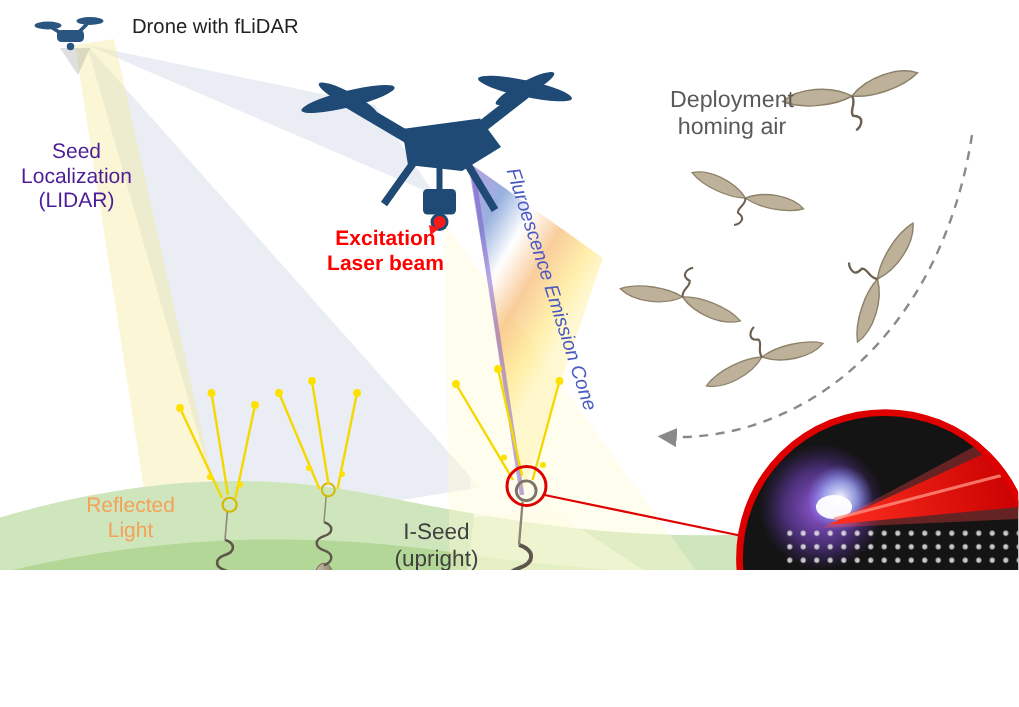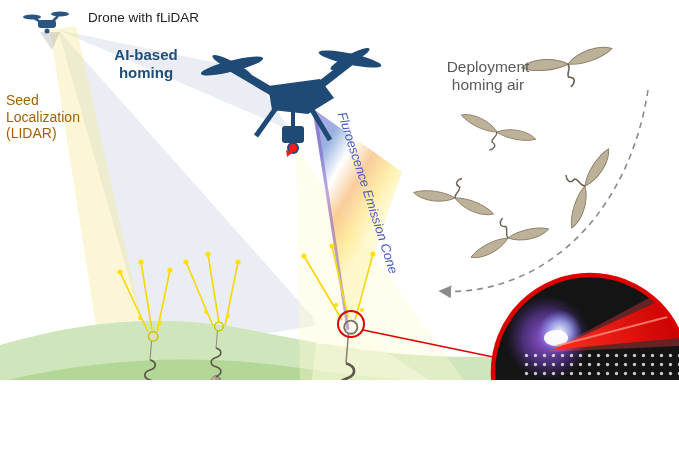--- a/index.html
+++ b/index.html
@@ -4,21 +4,21 @@
 <style>
   html,body{margin:0;padding:0;background:#fff;}
   #stage{
     position:relative;width:679px;height:380px;overflow:hidden;background:#ffffff;
     font-family:"Liberation Sans", sans-serif;
   }
   #scene{position:absolute;left:0;top:0;}
   .lbl{position:absolute;white-space:pre-line;line-height:1.18;z-index:5;}
   .lbl-drone     {left:88px;  top:10px;  font-size:13.5px; color:#222222;}
   .lbl-ai        {left:100px; top:46px;  width:92px;  text-align:center; font-size:15px; font-weight:bold; color:#1F4E79;}
-  .lbl-seedloc   {left:6px;   top:92px;  width:90px;  font-size:14px; color:#a16207;}
+  .lbl-seedloc   {left:6px;   top:92px;  width:90px;  text-align:center; font-size:14px; color:#4c1d95;}
   .lbl-excite    {left:203px; top:150px; width:108px; text-align:center; font-size:14px; font-weight:bold; color:#FF0000;}
   .lbl-fluor     {left:349px; top:110px; transform:rotate(72deg); transform-origin:0 0; white-space:nowrap;
                   font-size:13px; font-style:italic; color:#4A5AC0;}
   .lbl-deploy    {left:430px; top:58px;  width:116px; text-align:center; font-size:15.5px; color:#5A5A5A;}
   .lbl-reflect   {left:40px;  top:328px; width:94px;  text-align:center; font-size:14px; color:#F4A259;}
   .lbl-iseed     {left:250px; top:346px; width:82px;  text-align:center; font-size:15px; color:#404040;}
   .lbl-inset     {left:508px; top:423px; width:164px; text-align:center; font-size:12.5px;
                   font-style:italic; font-weight:600; color:#111111; z-index:8;}
 </style>
 </head>
@@ -216,22 +216,26 @@
           <circle cx="539" cy="407" r="5.5" fill="#50C050"></circle>
           <circle cx="548" cy="410" r="5.5" fill="#4070E0"></circle>
         </g>
         <rect x="492" y="418" width="192" height="56" fill="rgba(255,255,255,0.93)"></rect>
       </g>
       <circle cx="590" cy="372" r="97" fill="none" stroke="#DE0000" stroke-width="4.5"></circle>
     </g>
   </svg>
 
   <div class="lbl lbl-drone">Drone with fLiDAR</div>
-  <div class="lbl lbl-ai">AI-based
-homing</div>
   <div class="lbl lbl-seedloc">Seed
 Localization
 (LIDAR)</div>
+  <div class="lbl lbl-excite">Excitation
+Laser beam</div>
   <div class="lbl lbl-fluor">Fluroescence Emission Cone</div>
   <div class="lbl lbl-deploy">Deployment
 homing air</div>
+  <div class="lbl lbl-reflect">Reflected
+Light</div>
+  <div class="lbl lbl-iseed">I-Seed
+(upright)</div>
 
 </div>
 
 </body></html>

